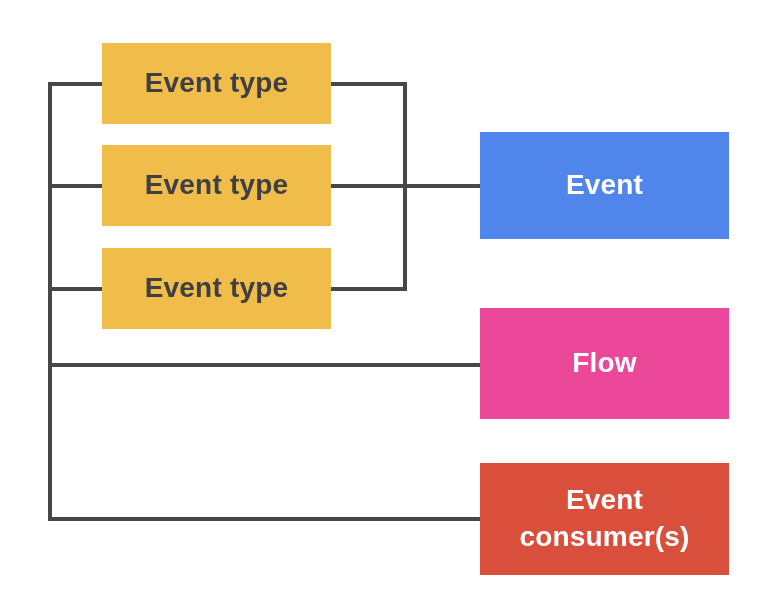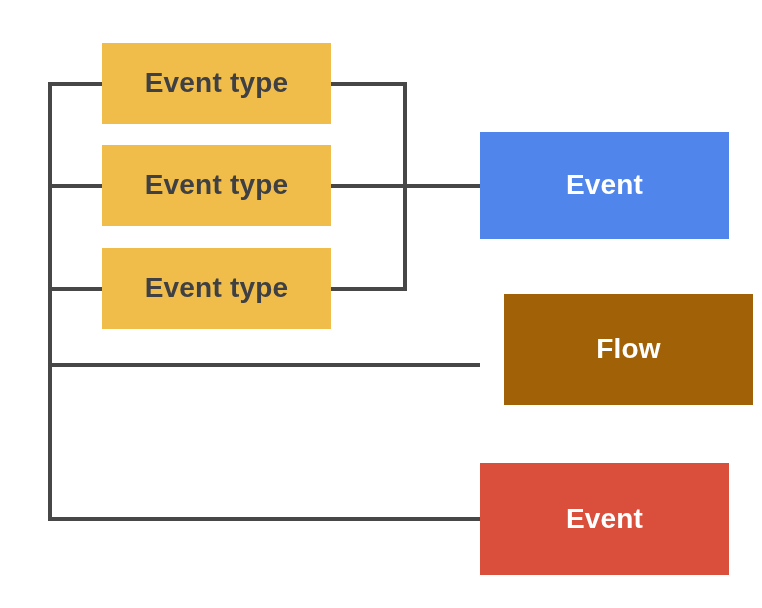--- a/index.html
+++ b/index.html
@@ -67,25 +67,26 @@
   <div class="node" style="left: 102px; top: 248px; width: 229px; height: 81px; background-color: rgb(240, 189, 75); color: rgb(63, 64, 67);">
     <span class="lbl">Event type</span>
   </div>
 
   <div class="node" style="left: 480px; top: 132px; width: 249px; height: 107px; background-color: rgb(80, 134, 236); color: rgb(255, 255, 255);">
     <span class="lbl">
       <span class="ln">Event</span>
     </span>
   </div>
 
-  <div class="node" style="left: 480px; top: 294px; width: 249px; height: 111px; background-color: #a16207; color: rgb(255, 255, 255); margin-left: 24px;">
+  <div class="node" style="left: 480px; top: 308px; width: 249px; height: 111px; background-color: #ec4899; color: rgb(255, 255, 255);">
     <span class="lbl">
       <span class="ln">Flow</span>
     </span>
   </div>
 
   <div class="node" style="left: 480px; top: 463px; width: 249px; height: 112px; background-color: rgb(217, 79, 60); color: rgb(255, 255, 255);">
     <span class="lbl">
       <span class="ln">Event</span>
+      <span class="ln">consumer(s)</span>
     </span>
   </div>
 
 </div>
 
 </body></html>

